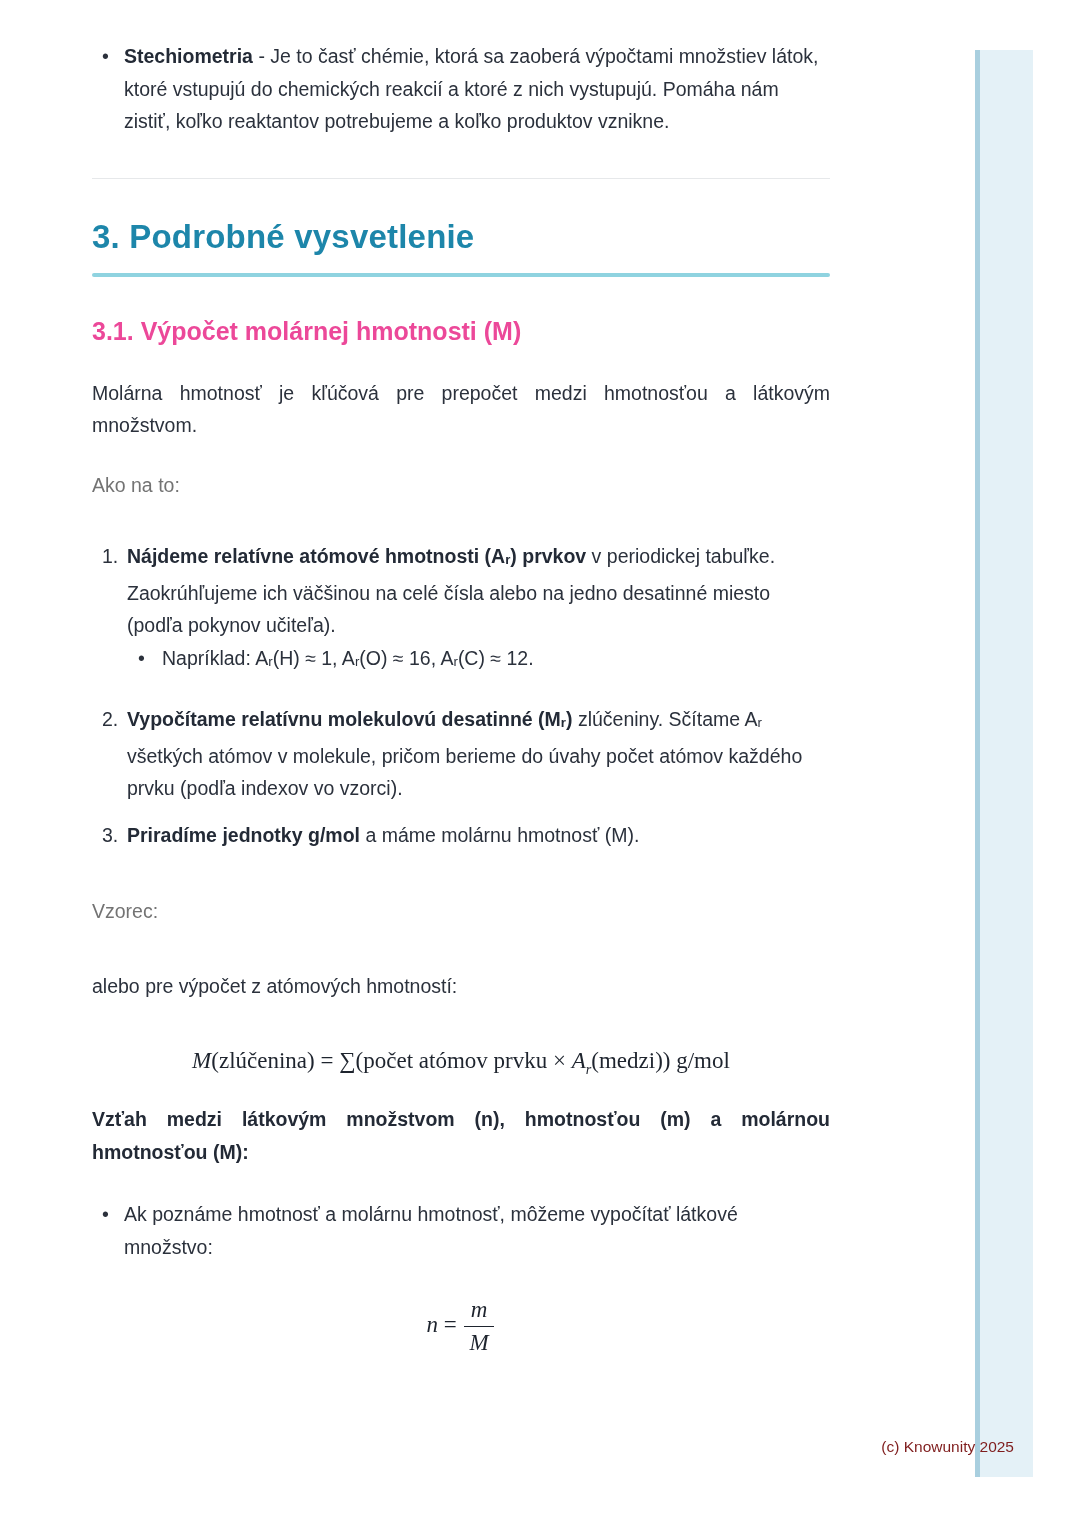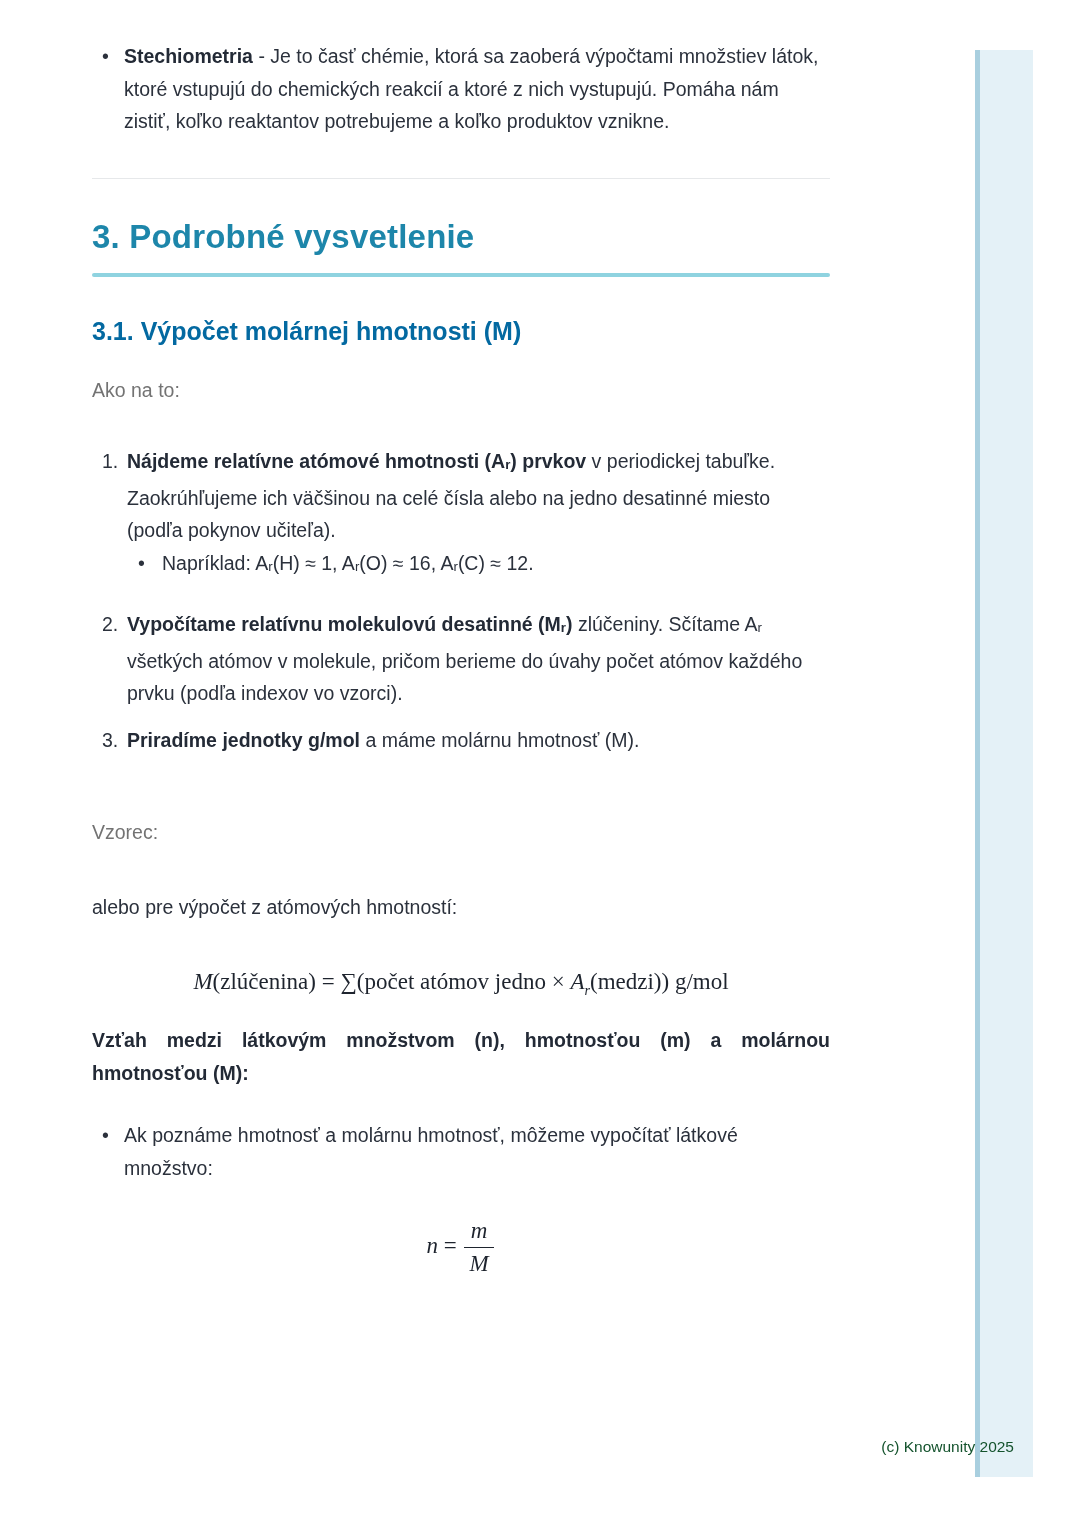--- a/index.html
+++ b/index.html
@@ -17,21 +17,21 @@
     width:58px;height:1427px;
     background:#e4f1f7;
     border-left:5px solid #a9cfdf;
     box-sizing:border-box;
     z-index:1;
   }
   .footer{
     position:absolute;
     top:1438px;right:66px;
     font-size:15.5px;
-    color:#14532d;
+    color:#7f1d1d;
     z-index:2;
   }
   .content{
     position:relative;
     margin-left:92px;
     width:738px;
     padding-top:40px;
     font-size:19.5px;
     line-height:32.5px;
     z-index:0;
@@ -46,21 +46,21 @@
   h1.sec{
     margin:38px 0 16px 0;
     font-size:33px;line-height:40px;
     font-weight:700;color:#1d86aa;
     letter-spacing:0.2px;
   }
   .sec-rule{height:4px;background:#8fd3e0;margin-top:14px;border-radius:2px;}
   h2.subsec{
     margin:38px 0 0 0;
     font-size:25px;line-height:32px;
-    font-weight:700;color:#0369a1;
+    font-weight:700;color:#ec4899;
   }
   .para{margin:30px 0 0 0;}
   .justify{text-align:justify;}
   .label{margin:27px 0 0 0;font-weight:400;color:#737373;}
   
   .steps{margin-top:39px;}
   .step{position:relative;padding-left:35px;margin-top:14px;}
   .step:first-child{margin-top:0;}
   .step-num{position:absolute;left:10px;top:0;}
   .substep{position:relative;padding-left:70px;}
@@ -105,20 +105,21 @@
       <span><b>Stechiometria</b><span> - Je to časť chémie, ktorá sa zaoberá výpočtami množstiev látok, ktoré vstupujú do chemických reakcií a ktoré z nich vystupujú. Pomáha nám zistiť, koľko reaktantov potrebujeme a koľko produktov vznikne.</span></span>
     </div>
 
     <hr class="divider">
 
     <h1 class="sec">3. Podrobné vysvetlenie</h1>
     <div class="sec-rule"></div>
 
     <h2 class="subsec">3.1. Výpočet molárnej hmotnosti (M)</h2>
 
+    <p class="para justify">Molárna hmotnosť je kľúčová pre prepočet medzi hmotnosťou a látkovým množstvom.</p>
 
     <p class="label">Ako na to:</p>
 
     <div class="steps">
 
       <div class="step">
         <span class="step-num">1.</span>
         <span><b>Nájdeme relatívne atómové hmotnosti (A</b><b class="subr">r</b><b>) prvkov</b><span> v periodickej tabuľke. Zaokrúhľujeme ich väčšinou na celé čísla alebo na jedno desatinné miesto (podľa pokynov učiteľa).</span></span>
         <div class="substep" style="margin-left:-35px;">
           <span class="marker">•</span>
@@ -131,27 +132,27 @@
         <span><b>Vypočítame relatívnu molekulovú desatinné (M</b><b class="subr">r</b><b>)</b><span> zlúčeniny. Sčítame A</span><span class="subr">r</span><span> všetkých atómov v molekule, pričom berieme do úvahy počet atómov každého prvku (podľa indexov vo vzorci).</span></span>
       </div>
 
       <div class="step">
         <span class="step-num">3.</span>
         <span><b>Priradíme jednotky g/mol</b><span> a máme molárnu hmotnosť (M).</span></span>
       </div>
 
     </div>
 
-    <p class="label" style="margin-top:60px;">Vzorec:</p>
+    <p class="label" style="margin-top:44px;">Vzorec:</p>
 
 
     <p class="para" style="margin-top:42px;">alebo pre výpočet z atómových hmotností:</p>
 
     <div class="formula" style="margin-top:44px;">
-      <span class="it">M</span><span>(zlúčenina) = </span><span>∑</span><span>(počet atómov jedno × </span><span class="it">A</span><sub>r</sub><span>(medzi)) g/mol</span>
+      <span class="it">M</span><span>(zlúčenina) = </span><span>∑</span><span>(počet atómov prvku × </span><span class="it">A</span><sub>r</sub><span>(medzi)) g/mol</span>
     </div>
 
     <p class="relation justify">Vzťah medzi látkovým množstvom (n), hmotnosťou (m) a molárnou hmotnosťou (M):</p>
 
     <div class="bullet-item rel-bullet">
       <span class="marker">•</span>
       <span>Ak poznáme hmotnosť a molárnu hmotnosť, môžeme vypočítať látkové množstvo:</span>
     </div>
 
     <div class="formula frac-formula">

